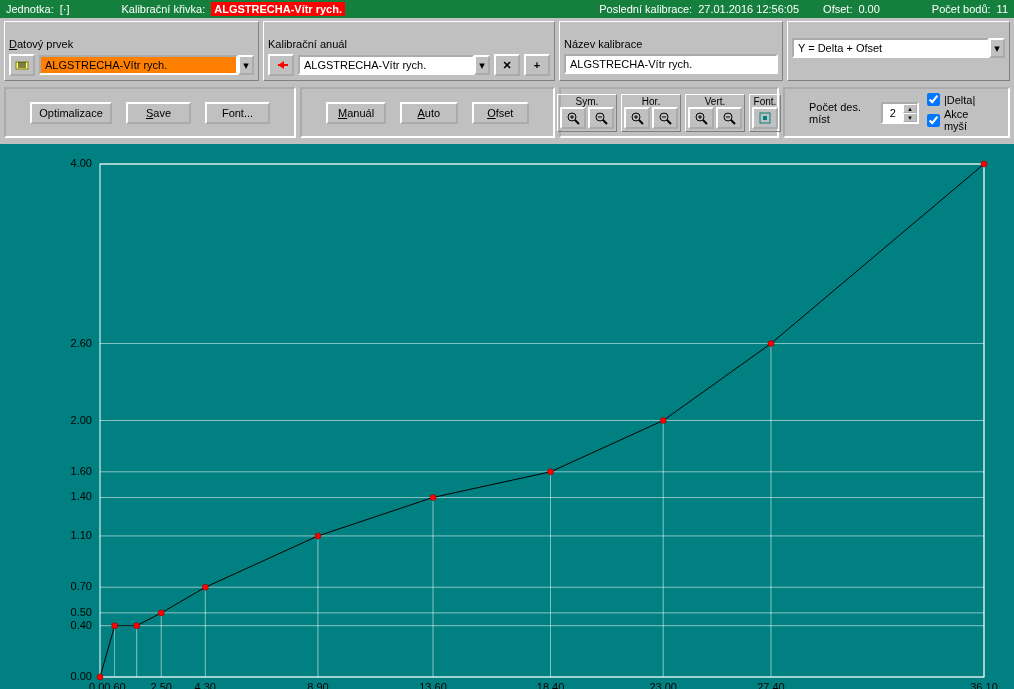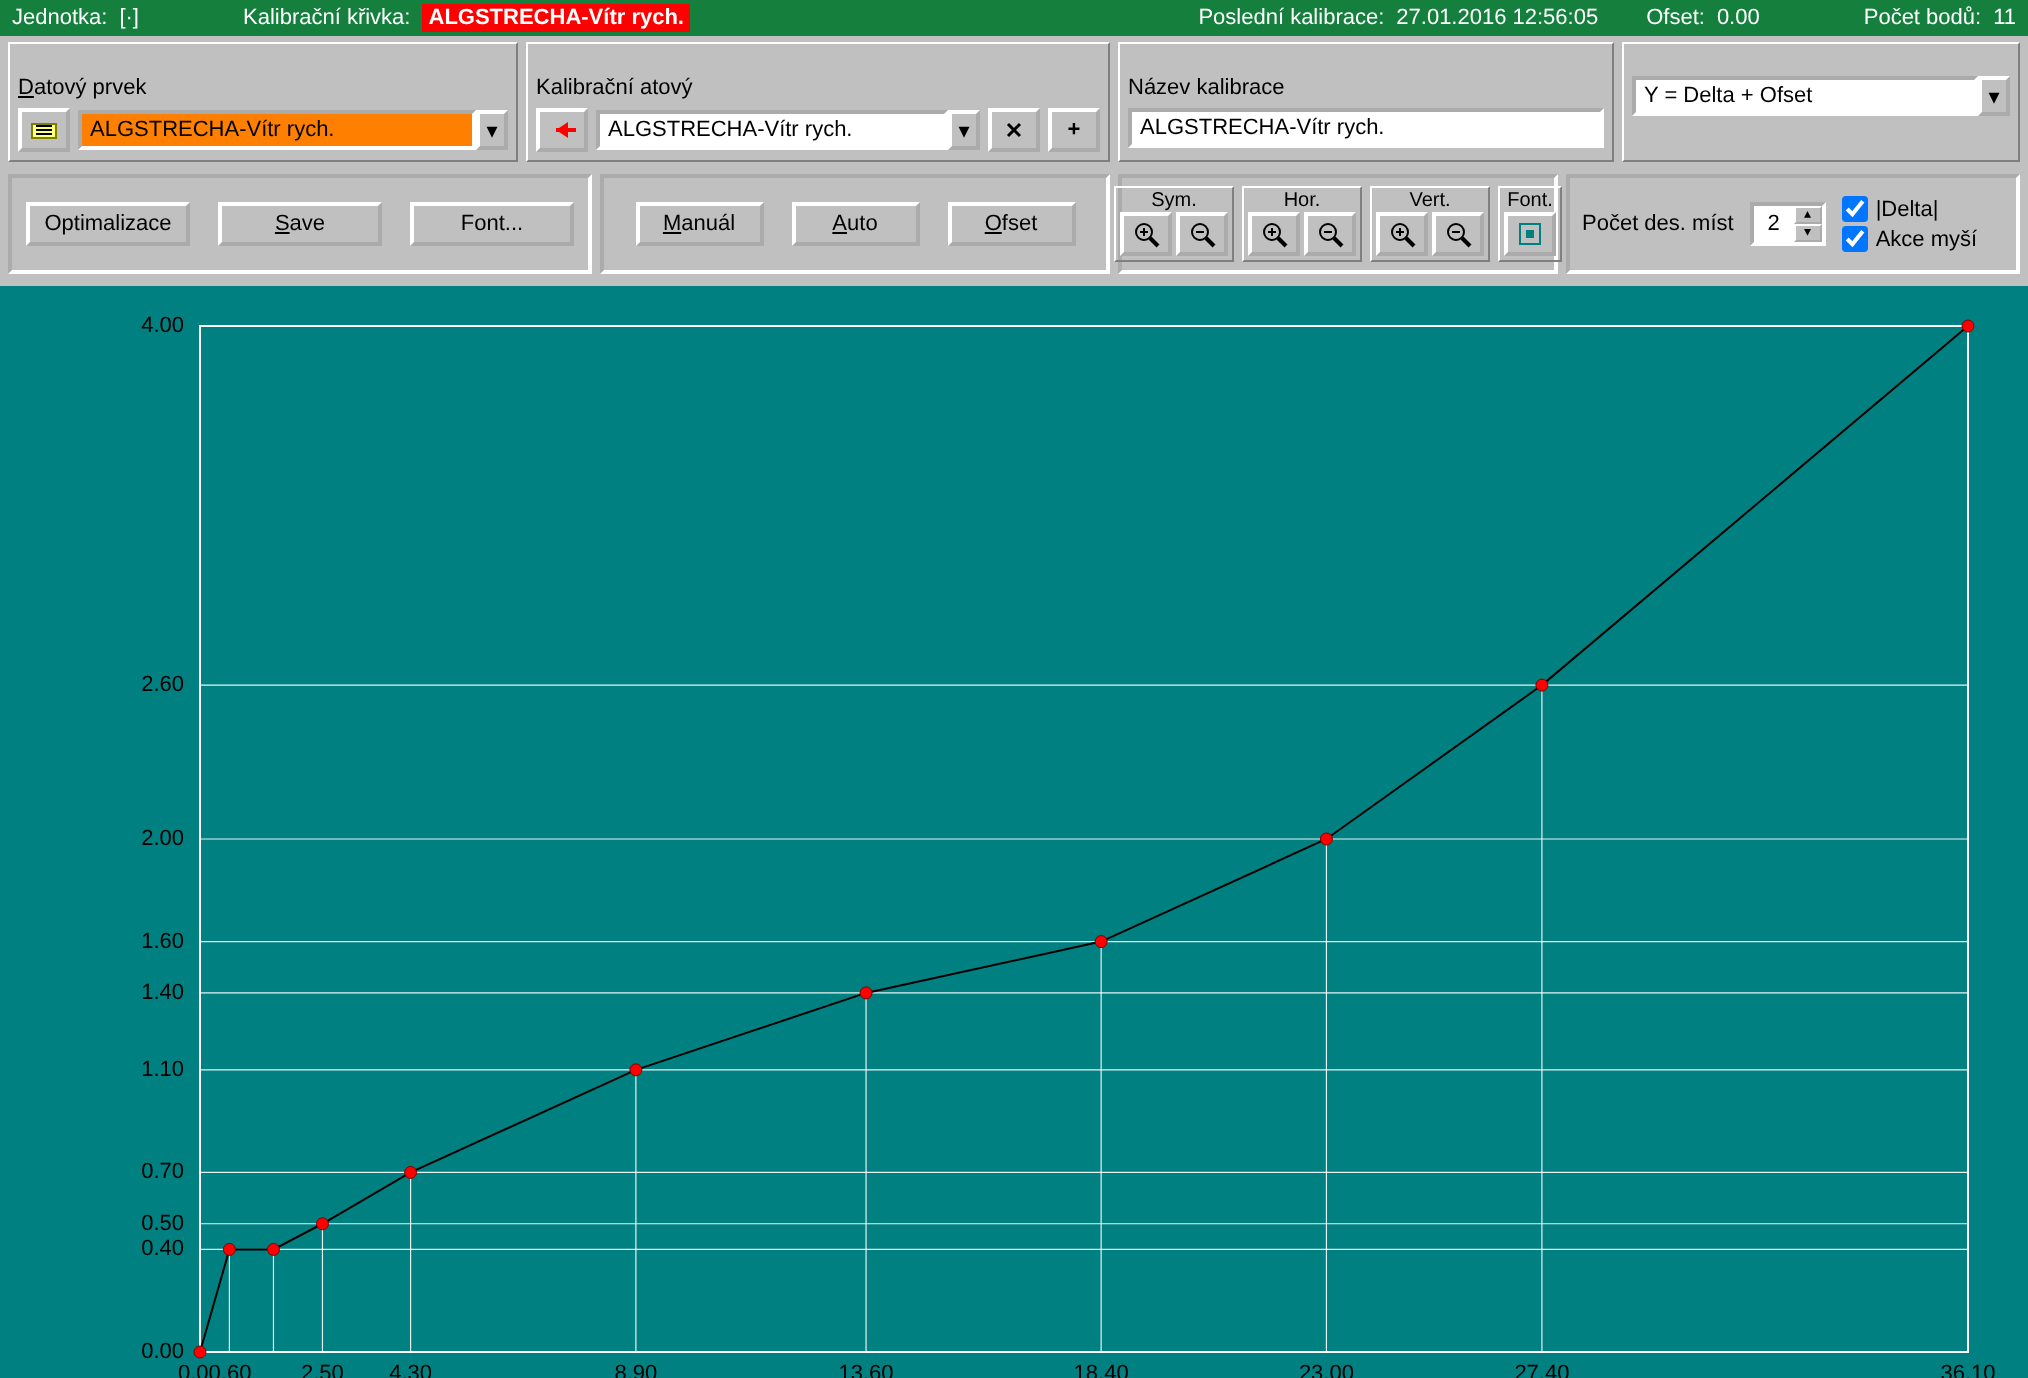--- a/index.html
+++ b/index.html
@@ -30,21 +30,21 @@
 .inset-box { border: 2px inset #fff; background: #fff; padding: 2px 4px; height: 20px; font-size: 11px; }
 
 .iconbox-group { border: 1px solid #808080; border-top-color: #fff; border-left-color: #fff; display: flex; flex-direction: column; align-items: center; padding: 1px 2px 2px 2px; }
 .iconbox-group .glabel { font-size: 10px; }
 .iconbox-group .gicons { display: flex; gap: 2px; }
 
 .check { display: flex; align-items: center; gap: 4px; }
 .check input { width: 13px; height: 13px; }
 
 .secondbar { background: #c0c0c0; display: flex; gap: 4px; padding: 3px 4px 6px 4px; }
-.secondbar .panel { border: 2px inset #fff; background: #c0c0c0; padding: 4px 6px; display: flex; align-items: center; gap: 6px; }
+.secondbar .panel { border: 2px inset #fff; background: #c0c0c0; padding: 4px 24px; display: flex; align-items: center; gap: 6px; }
 
 
 .chart-wrap { position: relative; width: 1014px; height: calc(689px - 18px - 98px); }
 svg.chart { width: 100%; height: 100%; display: block; }
 
 .spin { display:inline-flex; border:2px inset #fff; background:#fff; align-items:center; }
 .spin input { border:none; width:20px; text-align:center; font-size:11px; outline:none; }
 .spin .spinbtns { display:flex; flex-direction:column; }
 .spin .spinbtns div { width:14px; height:9px; background:#c0c0c0; border:1px outset #fff; font-size:7px; line-height:7px; text-align:center; }
 
@@ -82,42 +82,42 @@
           </svg>
       </div>
       <div class="combo orange" style="flex:1">
         <input style="flex: 1 1 0%;" value="ALGSTRECHA-Vítr rych.">
         <div class="dropbtn">▾</div>
       </div>
     </div>
   </div>
 
   <div class="groupbox raised" style="width:292px">
-    <div class="label">Kalibrační atový</div>
+    <div class="label">Kalibrační anuál</div>
     <div class="row">
       <div class="win-button small">
         <svg width="14" height="12">
             <path d="M10 2 L4 6 L10 10 Z" fill="#ff0000"></path>
             <line x1="4" y1="6" x2="14" y2="6" stroke="#ff0000" stroke-width="2"></line>
           </svg>
       </div>
       <div class="combo" style="flex:1">
         <input style="flex: 1 1 0%;" value="ALGSTRECHA-Vítr rych.">
         <div class="dropbtn">▾</div>
       </div>
       <div class="win-button small">
           <b>✕</b>
         </div>
       <div class="win-button small">
           <b>+</b>
         </div>
     </div>
   </div>
 
-  <div class="groupbox raised" style="width:248px">
+  <div class="groupbox raised" style="width:224px">
     <div class="label">Název kalibrace</div>
     <div class="row">
       <input class="inset-box" style="flex: 1 1 0%;" value="ALGSTRECHA-Vítr rych.">
     </div>
   </div>
 
   <div class="groupbox raised" style="flex:1">
     <div class="row">
       <div class="combo" style="flex:1">
         <input style="flex: 1 1 0%;" value="Y = Delta + Ofset">

